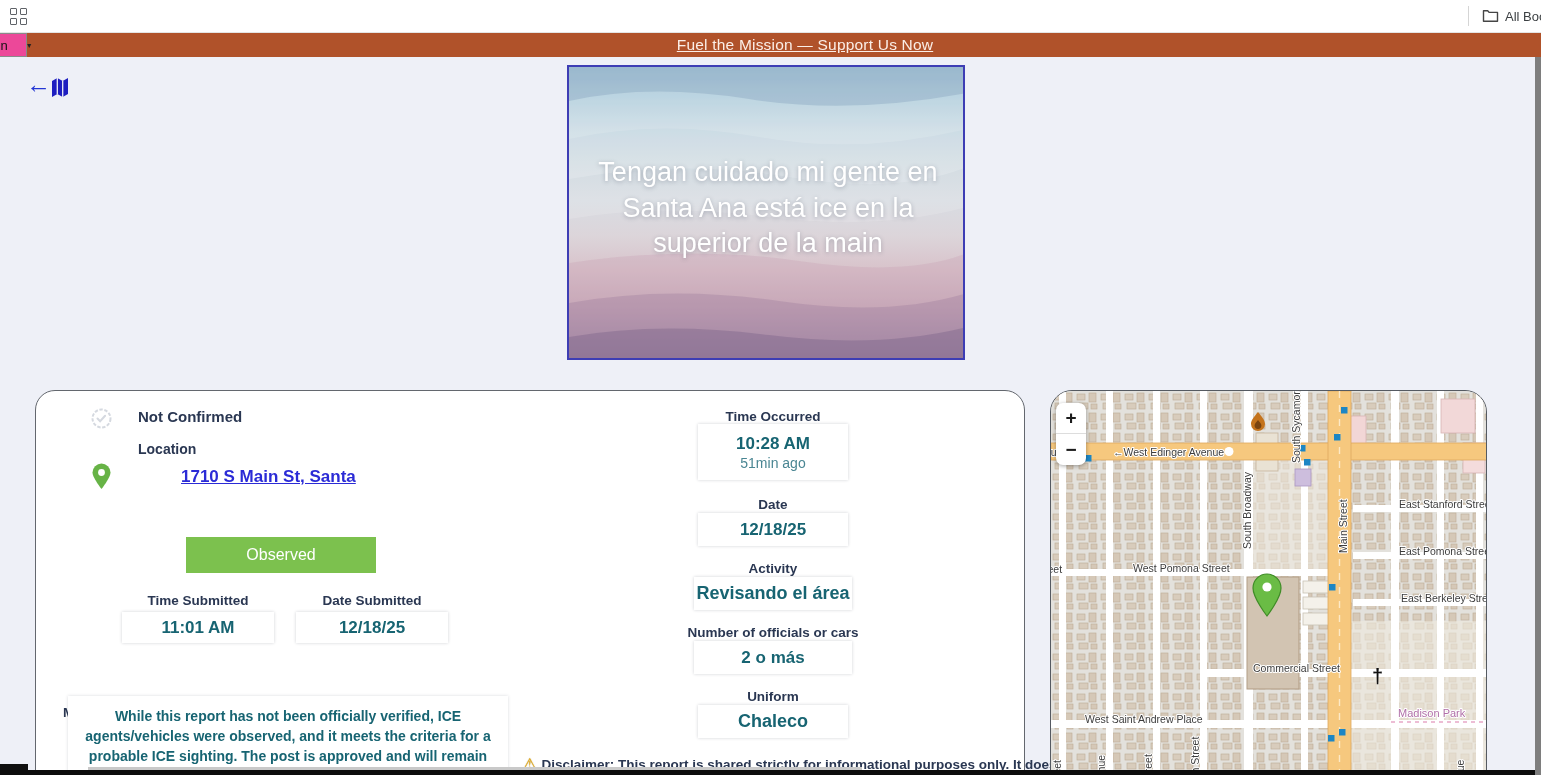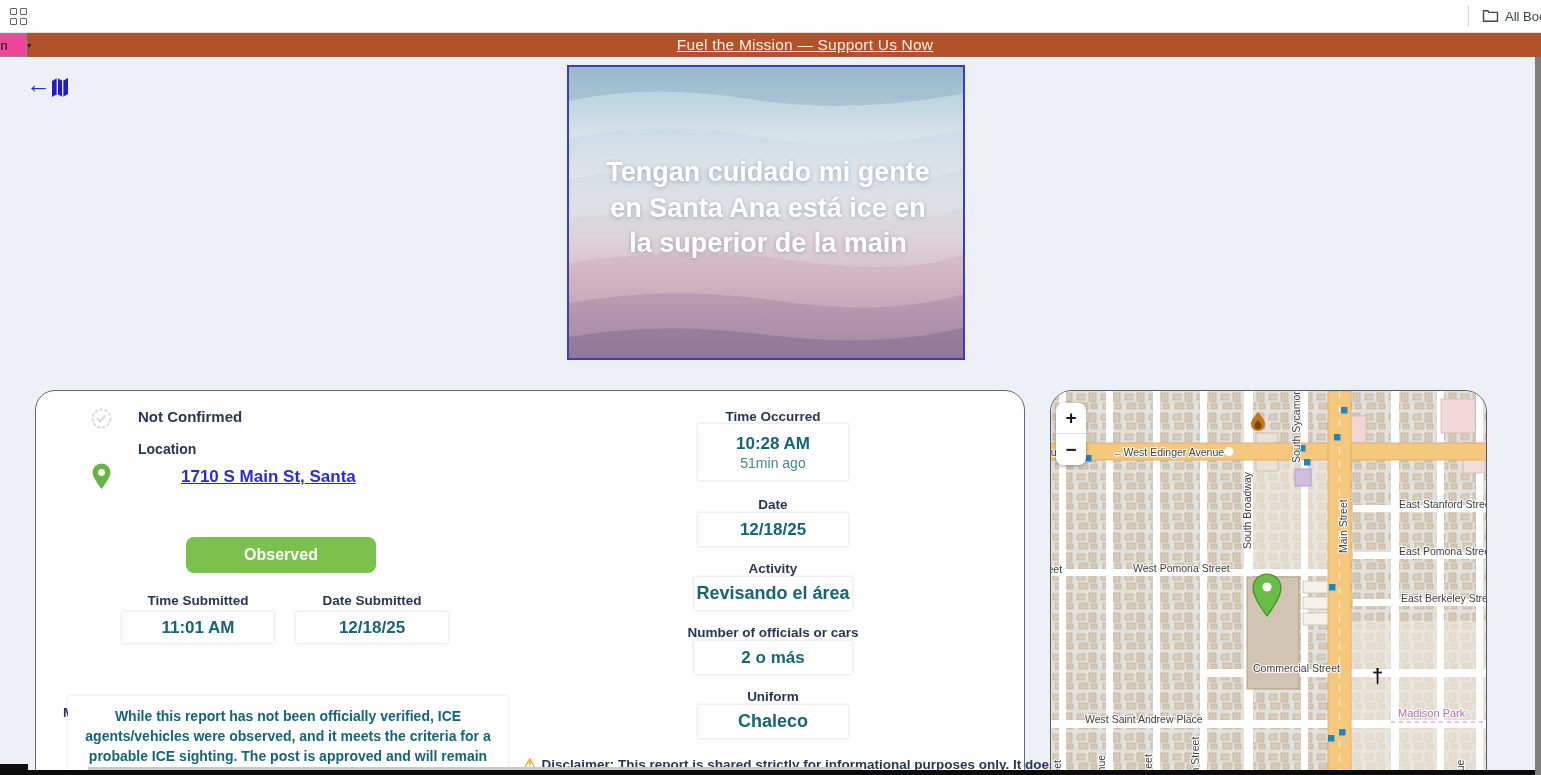--- a/index.html
+++ b/index.html
@@ -29,30 +29,30 @@
 
   
   .back-arrow { left:26px; top:72px; font-size:25px; font-weight:bold; color:#2336d4; cursor:pointer; line-height:1; }
   .map-toggle { left:51px; top:77px; cursor:pointer; }
 
   
   .hero { left:567px; top:65px; width:398px; height:295px; border:2px solid #3d3db4; overflow:hidden;
     background:linear-gradient(180deg,#6fa2c0 0%,#94bcd0 10%,#b9cfdb 22%,#ccd7de 34%,#d8dce2 46%,#dcd5da 58%,#d8c2ca 70%,#c9aebc 82%,#af9ab1 92%,#9d8ba6 100%); }
   .hero svg { position:absolute; left:0; top:0; }
   .hero-caption { position:absolute; left:29px; top:88px; width:340px; text-align:center;
-    color:#fff; font-size:27px; font-weight:700; line-height:1.32; text-shadow:0 1px 4px rgba(60,70,90,.35); }
+    color:#fff; font-size:27px; font-weight:400; line-height:1.32; text-shadow:0 1px 4px rgba(60,70,90,.35); }
 
   
   .card { left:35px; top:390px; width:990px; height:420px; background:#fff; border:1px solid #63676e; border-radius:20px; }
   .lbl { font-size:13.5px; font-weight:600; color:#2a3752; text-align:center; }
   .vbox { background:#fff; box-shadow:0 0 3px rgba(40,50,70,.22); display:flex; align-items:center; justify-content:center;
     color:#176472; font-weight:600; font-size:17px; }
   .status-txt { font-size:15px; font-weight:600; color:#2a3752; }
   .loc-link { color:#2b2bd6; font-size:17px; font-weight:600; text-decoration:underline; cursor:pointer; line-height:27px; display:block; }
-  .observed-btn { background:#7cc14e; border:none; border-radius:8px; color:#fff; font-weight:700; font-size:16px;
+  .observed-btn { background:#7cc14e; border:none; border-radius:0; color:#fff; font-weight:400; font-size:16px;
     font-family:inherit; cursor:pointer; display:flex; align-items:center; justify-content:center; }
   .notes-box { background:#fff; box-shadow:0 0 3px rgba(40,50,70,.18); color:#176472; font-weight:600; font-size:14px;
     line-height:20px; text-align:center; padding:10px 14px 0; overflow:hidden; }
   .timeago { font-size:14px; font-weight:400; color:#4a8693; }
   .disclaimer { font-size:13.5px; font-weight:600; color:#2a3752; white-space:nowrap; }
   .disclaimer .dtext { text-decoration:underline; }
   .warn-ic { color:#f0b429; font-size:15px; margin-right:5px; text-shadow:0 0 1px #8a6d00; }
 
   
   .map-card { left:1050px; top:390px; width:437px; height:420px; border:1px solid #555a61; border-radius:22px; overflow:hidden; background:#e3e1dc; cursor:grab; }

